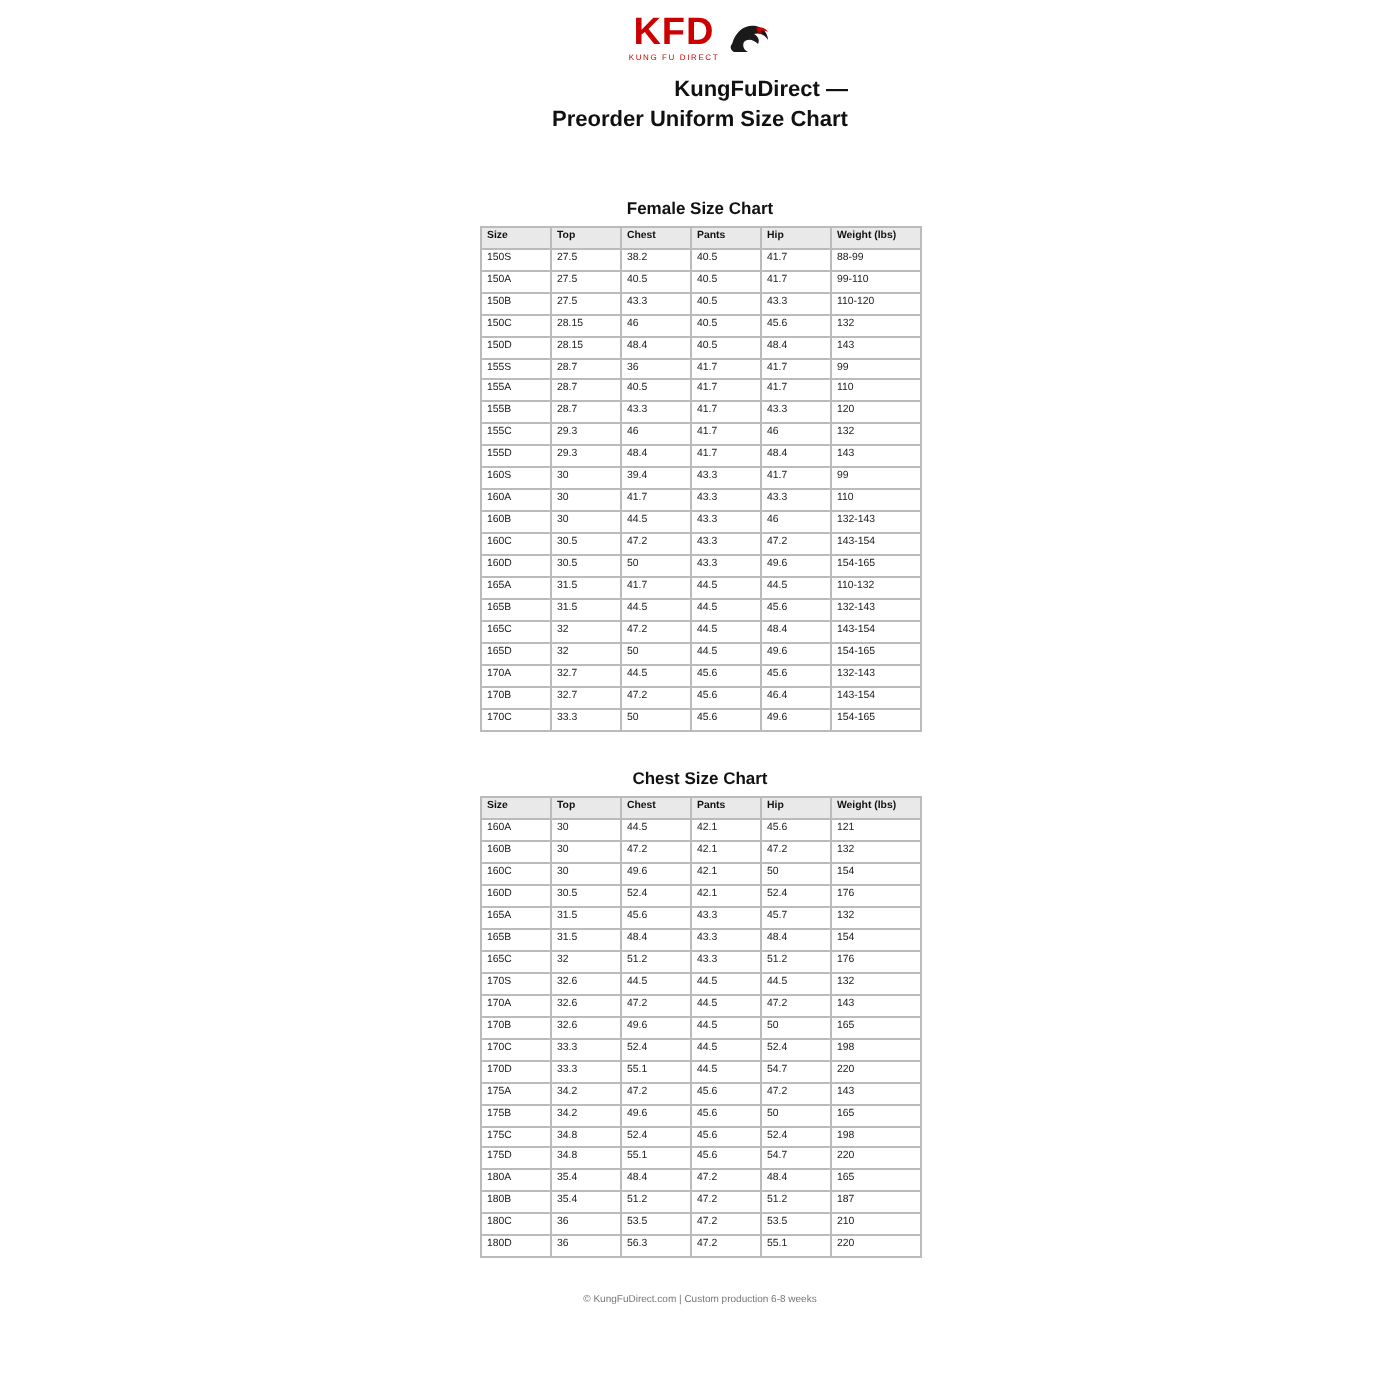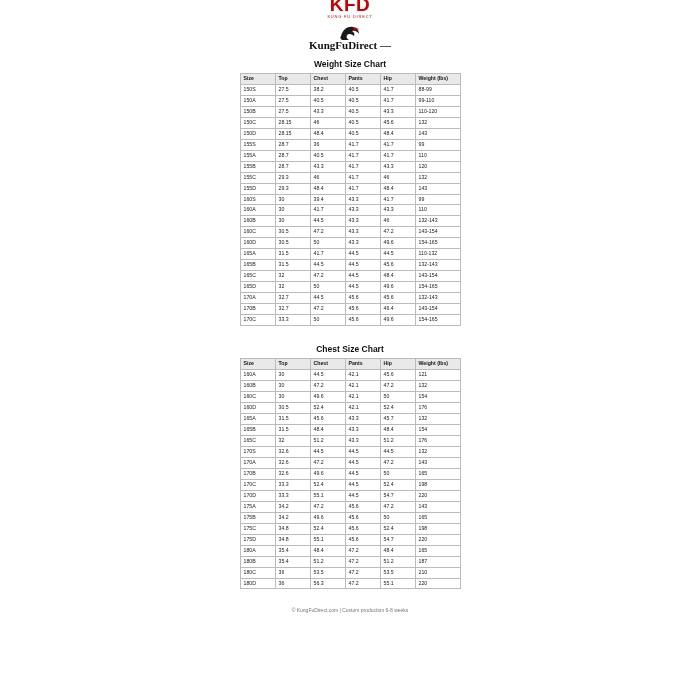--- a/index.html
+++ b/index.html
@@ -23,21 +23,20 @@
     flex-direction: column;
     align-items: center;
   }
   .logo-wrap {
     display: flex;
     align-items: center;
     justify-content: center;
     gap: 4px;
     margin-bottom: 6px;
     height: 26px;
-    flex-direction: column;
   }
   .logo-kfd {
     font-size: 19px;
     font-weight: bold;
     color: #cc0000;
     letter-spacing: 0.5px;
     line-height: 1;
     font-family: "Liberation Sans", sans-serif;
   }
   .logo-sub {
@@ -56,23 +55,22 @@
   .logo-mark {
     width: 22px;
     height: 20px;
     position: relative;
   }
   .title {
     text-align: right;
     font-size: 11px;
     font-weight: bold;
     line-height: 1.35;
-    margin-bottom: 6px;
+    margin-bottom: 31px;
     color: #111;
-    font-family: Liberation Serif, serif;
   }
   .section {
     width: 100%;
     display: flex;
     flex-direction: column;
     align-items: center;
   }
   .section-title {
     font-size: 8.5px;
     font-weight: bold;
@@ -130,24 +128,25 @@
       <svg width="22" height="20" viewBox="0 0 22 20" xmlns="http://www.w3.org/2000/svg">
         <path d="M2 13 C4 6, 9 3, 14 4 C18 5, 20 8, 20 11 C19 9, 16 7, 13 8 C15 9, 16 11, 15 13 C13 11, 10 10, 8 12 C7 14, 8 16, 10 17 L3 17 C1 16, 1 14, 2 13 Z" fill="#1a1a1a"></path>
         <path d="M14 5 C16 4, 19 5, 20 7 C18 6, 16 6, 15 7 Z" fill="#cc0000"></path>
         <circle cx="16" cy="7" r="0.9" fill="#cc0000"></circle>
       </svg>
     </div>
   </div>
 
   <div class="title">
     <div>KungFuDirect —</div>
+    <div>Preorder Uniform Size Chart</div>
   </div>
 
   <div class="section">
-    <div class="section-title">Weight Size Chart</div>
+    <div class="section-title">Female Size Chart</div>
     <table class="size-table">
       <thead>
         <tr>
           <th class="col-size">Size</th>
           <th class="col-top">Top</th>
           <th class="col-chest">Chest</th>
           <th class="col-pants">Pants</th>
           <th class="col-hip">Hip</th>
           <th class="col-weight">Weight (lbs)</th>
         </tr>

